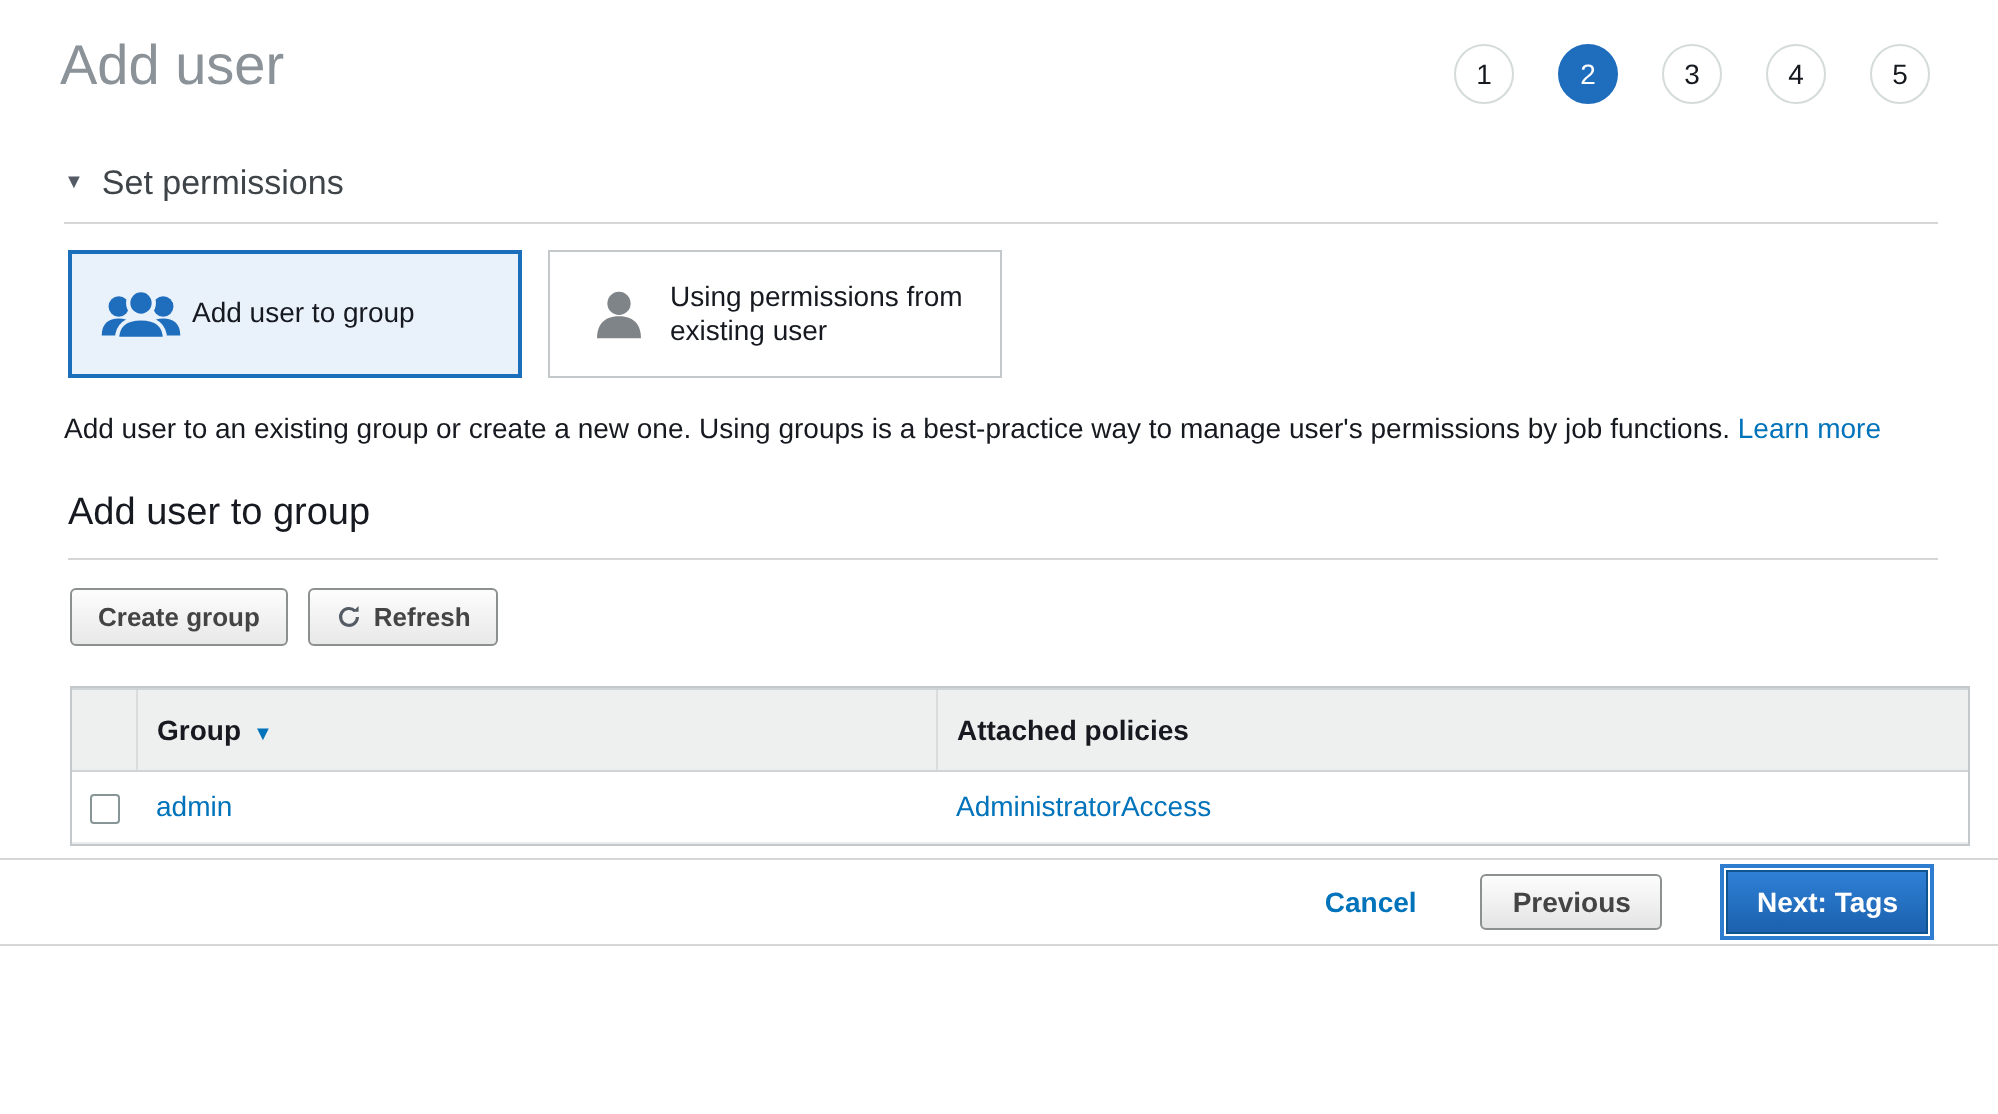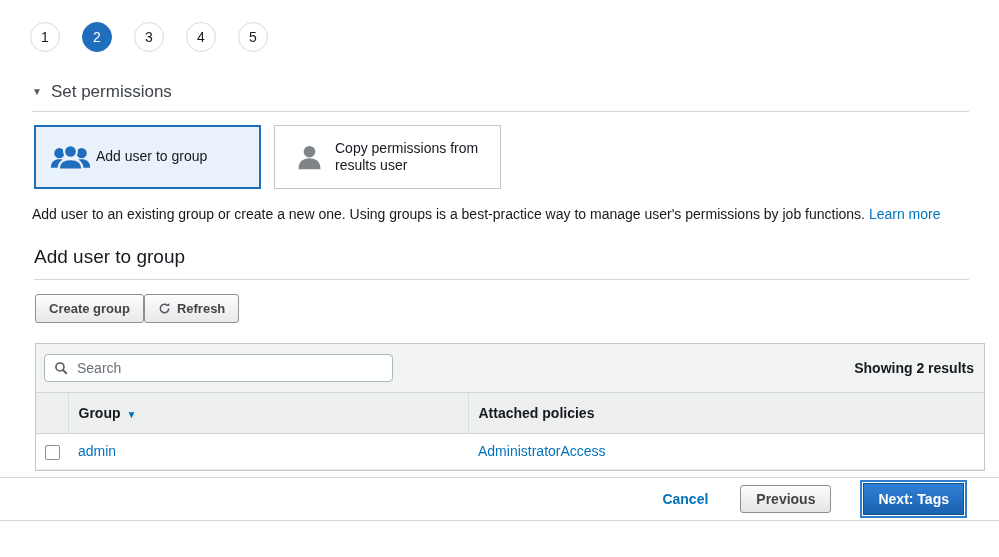--- a/index.html
+++ b/index.html
@@ -52,21 +52,21 @@
   .desc { margin: 17px 30px 0 32px; font-size: 14px; color: #16191f; }
   .desc a, .link { color: #0073bb; cursor: pointer; }
 
   
   .h2 {
     margin: 24px 30px 0 34px;
     font-size: 19px; font-weight: 400; color: #16191f;
     padding-bottom: 11px;
     border-bottom: 1px solid #d6d6d6;
   }
-  .actions { display:flex; gap: 0; margin: 14px 30px 0 35px; }
+  .actions { display:flex; gap: 10px; margin: 14px 30px 0 35px; }
   .btn {
     font-family: "Liberation Sans", sans-serif;
     font-size: 13px; font-weight: bold; color: #444;
     background: linear-gradient(to bottom, #fdfdfd, #e8e8e8);
     border: 1px solid #8d9091; border-radius: 3px;
     padding: 6px 13px; cursor: pointer;
     display:inline-flex; align-items:center; gap: 6px;
   }
 
   
@@ -130,20 +130,21 @@
     border: 1px solid #10548f; border-radius: 0;
     padding: 7px 14px; cursor: pointer;
     box-shadow: 0 0 0 1px #fff, 0 0 0 3px #2e7dd1;
     margin-right: 3px;
   }
 </style>
 </head>
 <body>
 
 <div class="hdr">
+  <div class="page-title">Add user</div>
   <div class="steps">
     <div class="step">1</div>
     <div class="step active">2</div>
     <div class="step">3</div>
     <div class="step">4</div>
     <div class="step">5</div>
   </div>
 </div>
 
 <div class="section-head">
@@ -169,21 +170,21 @@
     </span>
     <span class="lbl">Add user to group</span>
   </div>
   <div class="card">
     <span class="ic">
       <svg viewBox="0 0 24 24" width="31" height="31">
         <circle cx="12" cy="7.5" r="4.5" fill="#7f8488"></circle>
         <path d="M3.5 21c0-6 3.5-8.5 8.5-8.5s8.5 2.5 8.5 8.5z" fill="#7f8488"></path>
       </svg>
     </span>
-    <span class="lbl">Copy permissions from results user</span>
+    <span class="lbl">Using permissions from existing user</span>
   </div>
 </div>
 
 <div class="desc">
   <span>Add user to an existing group or create a new one. Using groups is a best-practice way to manage user's permissions by job functions.</span>
   <a class="link">Learn more</a>
 </div>
 
 <div class="h2">Add user to group</div>
 
@@ -194,32 +195,20 @@
       <svg viewBox="0 0 16 16" width="13" height="13">
         <path d="M13.2 8a5.2 5.2 0 1 1-1.5-3.7" fill="none" stroke="#545b64" stroke-width="1.9"></path>
         <path d="M13.9 1.2v3.6h-3.6z" fill="#545b64"></path>
       </svg>
     </span>
     <span>Refresh</span>
   </button>
 </div>
 
 <div class="table-wrap">
-  <div class="toolbar">
-    <div class="search">
-      <span style="display:inline-flex;">
-        <svg viewBox="0 0 16 16" width="14" height="14">
-          <circle cx="6.8" cy="6.8" r="4.6" fill="none" stroke="#545b64" stroke-width="1.8"></circle>
-          <line x1="10.3" y1="10.3" x2="14" y2="14" stroke="#545b64" stroke-width="2.1" stroke-linecap="round"></line>
-        </svg>
-      </span>
-      <input type="text" placeholder="Search" style="">
-    </div>
-    <div class="results">Showing 2 results</div>
-  </div>
   <table>
     <colgroup>
         <col style="width:32px">
         <col style="width:400px">
         <col>
       </colgroup>
     <thead>
       <tr>
         <th class="cbcell"></th>
         <th>

